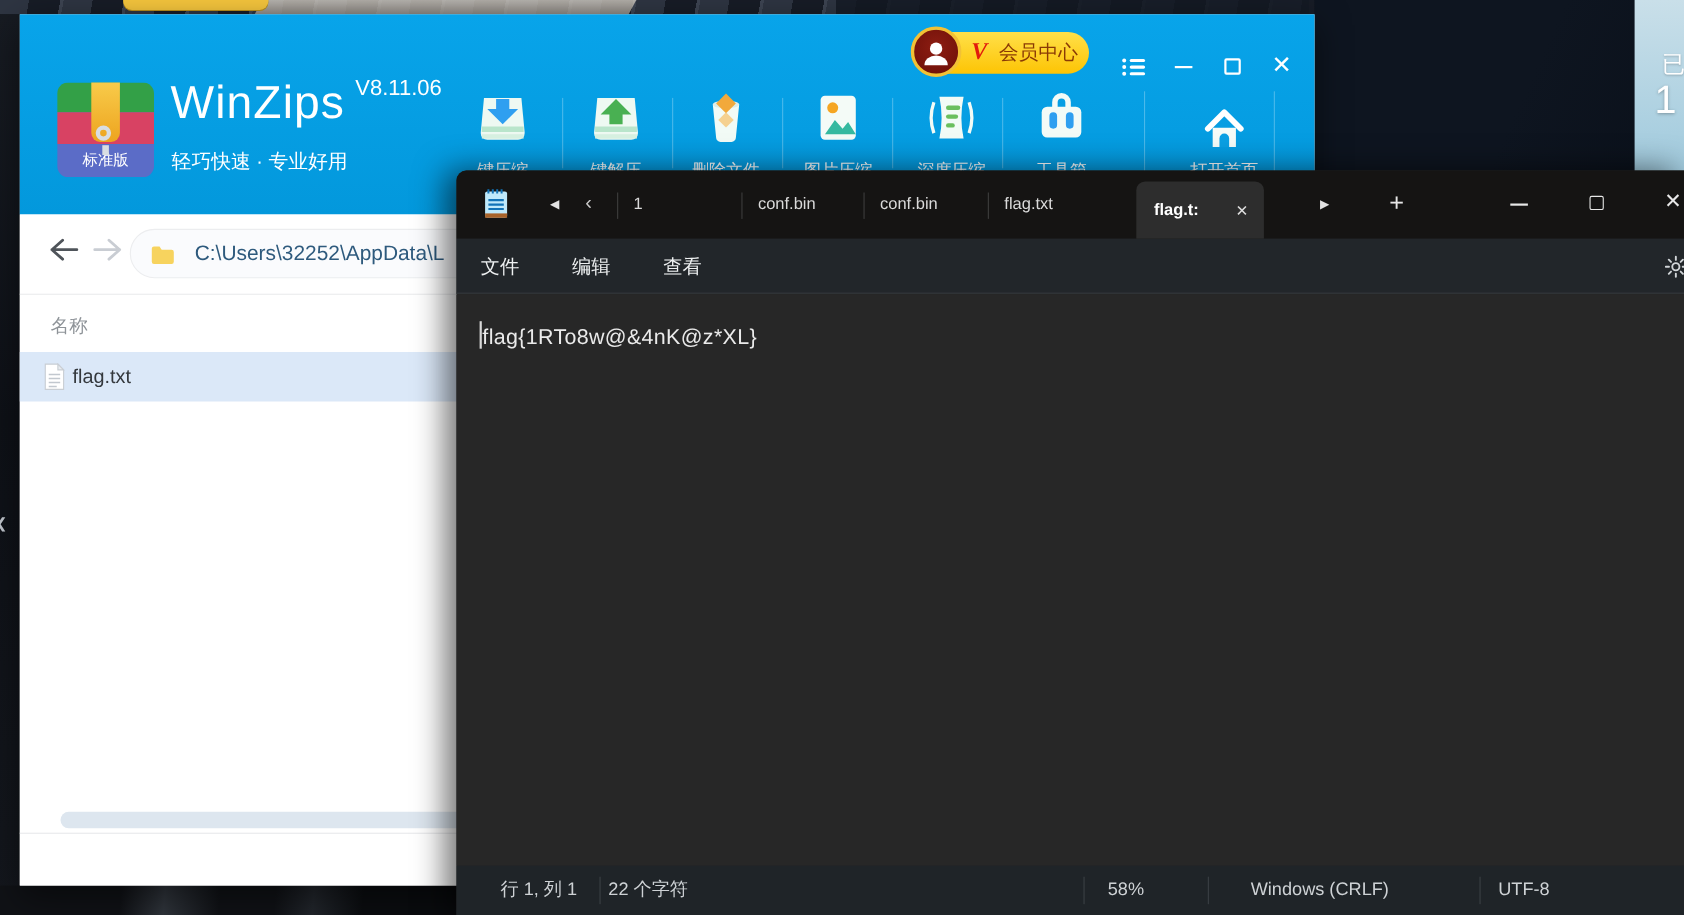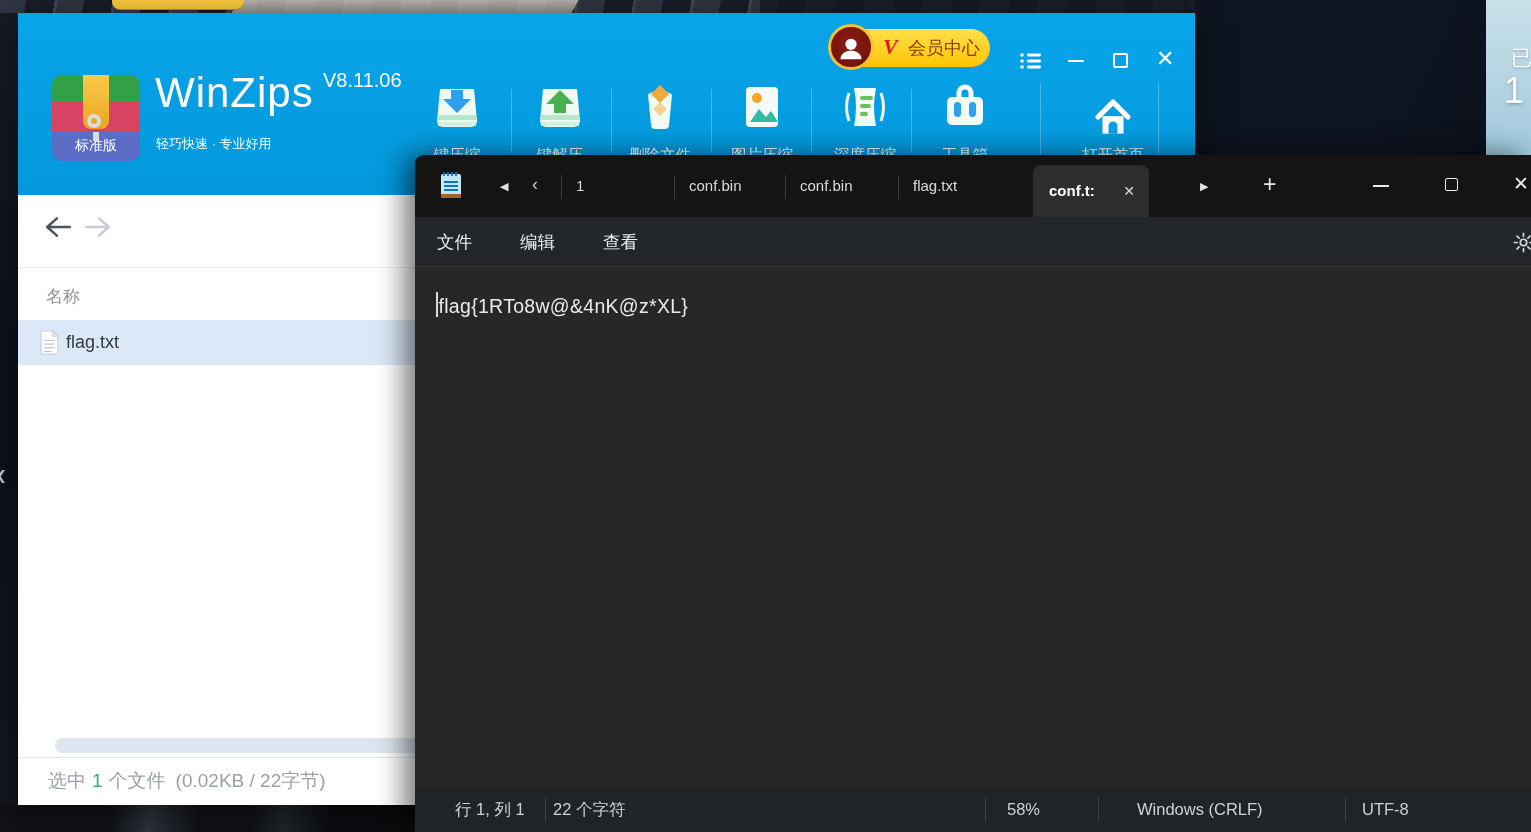--- a/index.html
+++ b/index.html
@@ -40,21 +40,21 @@
   .wz-band-g{position:absolute;left:0;top:0;width:100%;height:27px;background:#33a047;}
   .wz-band-r{position:absolute;left:0;top:27px;width:100%;height:29px;background:#d84263;}
   .wz-band-b{position:absolute;left:0;top:56px;width:100%;height:30px;background:#5b6cc7;
       display:flex;align-items:center;justify-content:center;color:#fff;font-size:14px;}
   .wz-zip{position:absolute;left:31px;top:0;width:26px;height:54px;
       background:linear-gradient(180deg,#f8cb4a,#eda41f);border-radius:0 0 8px 8px;}
   .wz-ring{position:absolute;left:35px;top:39px;width:14px;height:14px;border:4px solid #d8dde2;border-radius:50%;}
   .wz-stem{position:absolute;left:41px;top:57px;width:6px;height:9px;background:#d8dde2;}
   .wz-title{left:137px;top:56px;font-size:42px;color:#fff;letter-spacing:1px;}
   .wz-ver{left:305px;top:56px;font-size:20px;color:#fff;}
-  .wz-sub{left:138px;top:122px;font-size:13px;color:#fff;}
+  .wz-sub{left:138px;top:122px;font-size:18px;color:#fff;}
   .wz-member{left:812px;top:16px;width:160px;height:38px;border-radius:19px;
       background:linear-gradient(180deg,#ffe04a,#fdc404);cursor:pointer;}
   .wz-avatar{position:absolute;left:-2px;top:-5px;width:46px;height:46px;border-radius:50%;
       background:radial-gradient(circle at 50% 40%,#8d1d12,#6b0f08);border:3px solid #f2c135;}
   .wz-avatar svg{position:absolute;left:5px;top:6px;}
   .wz-v{position:absolute;left:53px;top:5px;font-family:"Liberation Serif",serif;
       font-style:italic;font-weight:bold;font-size:22px;color:#e21b0c;}
   .wz-member-label{position:absolute;left:78px;top:0;line-height:38px;font-size:18px;color:#8a3a05;}
   .wz-ham{left:1001px;top:39px;}
   .wz-min{left:1050px;top:47px;width:16px;height:2px;background:#fff;}
@@ -258,42 +258,45 @@
       <div class="abs nav-back">
         <svg width="28" height="24" viewBox="0 0 26 22" stroke="#4f545a" stroke-width="2.4" fill="none" stroke-linecap="round" stroke-linejoin="round">
           <path d="M12 3 L3 11 l9 8 M3 11 h21"></path>
         </svg>
       </div>
       <div class="abs nav-fwd">
         <svg width="28" height="24" viewBox="0 0 26 22" stroke="#c9cdd3" stroke-width="2.4" fill="none" stroke-linecap="round" stroke-linejoin="round">
           <path d="M14 3 l9 8 -9 8 M23 11 h-21"></path>
         </svg>
       </div>
+      <div class="abs addr">
+        <svg width="26" height="20" viewBox="0 0 24 20">
+          <path d="M2 4 a2 2 0 0 1 2 -2 h5 l2 3 h9 a2 2 0 0 1 2 2 v9 a2 2 0 0 1 -2 2 h-16 a2 2 0 0 1 -2 -2 z" fill="#f7d35e"></path>
+        </svg>
+        <span class="addr-text">C:\Users\32252\AppData\L</span>
+      </div>
       <div class="abs wz-div1"></div>
       <div class="abs wz-col">名称</div>
 
       <div class="abs wz-row">
         <svg width="19" height="25" viewBox="0 0 18 24">
           <path d="M1 1 h11 l5 5 v17 h-16 z" fill="#fff" stroke="#c9ced4"></path>
           <path d="M12 1 l5 5 h-5 z" fill="#e8ecf0" stroke="#c9ced4"></path>
           <g stroke="#c2c8cf" stroke-width="1.2">
             <line x1="4" y1="10" x2="14" y2="10"></line>
               <line x1="4" y1="13.5" x2="14" y2="13.5"></line>
             <line x1="4" y1="17" x2="14" y2="17"></line>
               <line x1="4" y1="20.5" x2="11" y2="20.5"></line>
           </g>
         </svg>
         <span class="wz-row-label">flag.txt</span>
       </div>
 
       <div class="abs wz-hscroll"></div>
       <div class="abs wz-div2"></div>
-      <div class="abs wz-status">
-        <span>选中</span><span class="cnt">1</span><span>个文件</span><span class="det">(0.02KB / 22字节)</span>
-      </div>
     </div>
   </div>
 
   <div class="abs np">
 
     <div class="np-tabbar">
       <div class="abs np-appicon">
         <svg width="24" height="30" viewBox="0 0 24 30">
           <rect x="2" y="3" width="20" height="24" rx="2" fill="#bfe9fb"></rect>
           <rect x="2" y="23" width="20" height="4" fill="#a8632a"></rect>
@@ -316,21 +319,21 @@
       <div class="abs np-tabdiv" style="left:146px;"></div>
       <div class="abs np-tab" style="left:147px;width:112px;">1</div>
       <div class="abs np-tabdiv" style="left:259px;"></div>
       <div class="abs np-tab" style="left:260px;width:110px;">conf.bin</div>
       <div class="abs np-tabdiv" style="left:370px;"></div>
       <div class="abs np-tab" style="left:371px;width:112px;">conf.bin</div>
       <div class="abs np-tabdiv" style="left:483px;"></div>
       <div class="abs np-tab" style="left:484px;width:130px;">flag.txt</div>
 
       <div class="abs np-tab-active">
-        <span class="lbl">conf.t:</span>
+        <span class="lbl">flag.t:</span>
         <span class="x">✕</span>
       </div>
 
       <div class="abs np-arrow-r">▶</div>
       <div class="abs np-plus">+</div>
       <div class="abs np-min"></div>
       <div class="abs np-max"></div>
       <div class="abs np-close">✕</div>
     </div>
 

